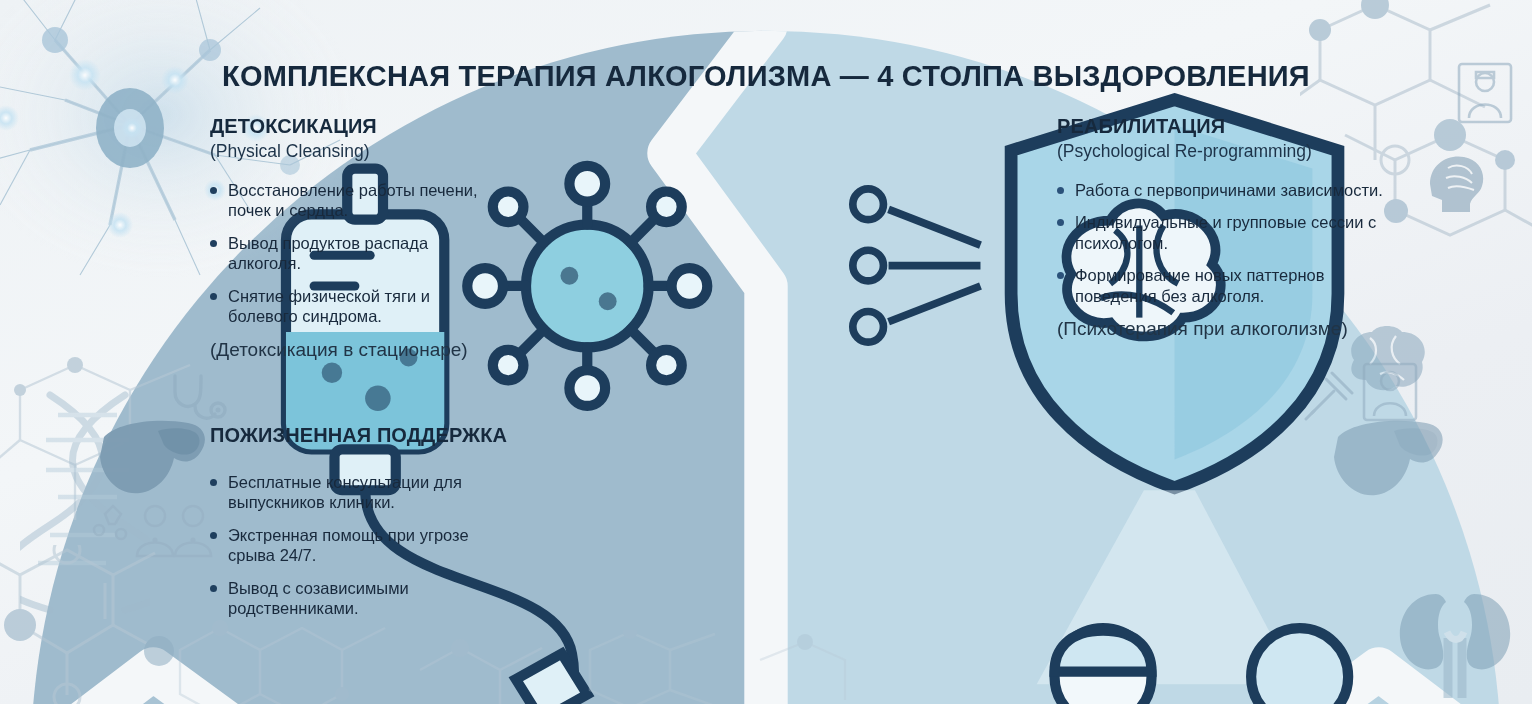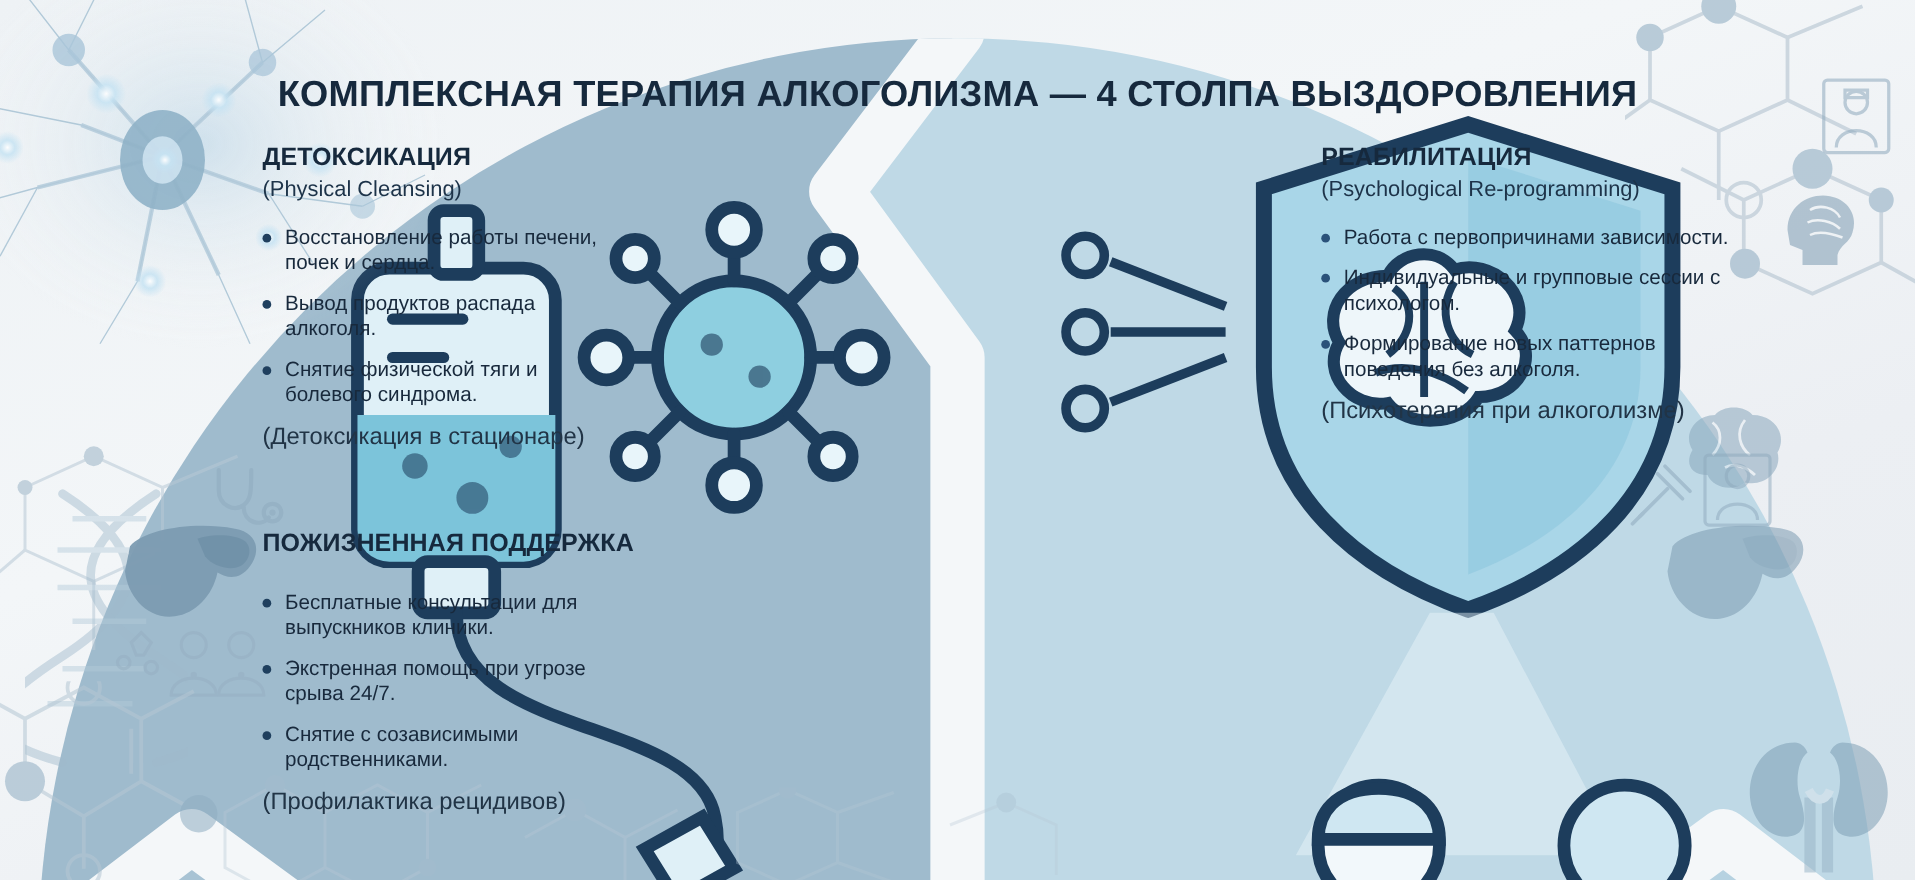--- a/index.html
+++ b/index.html
@@ -499,18 +499,17 @@
       <li>Формирование новых паттернов поведения без алкоголя.</li>
     </ul>
     <div class="note">(Психотерапия при алкоголизме)</div>
   </div>
 
   <div class="panel" id="p-support">
     <h2>ПОЖИЗНЕННАЯ ПОДДЕРЖКА</h2>
     <ul style="margin-top:26px;">
       <li>Бесплатные консультации для выпускников клиники.</li>
       <li>Экстренная помощь при угрозе срыва 24/7.</li>
-      <li>Снятие с созависимыми родственниками.</li>
+      <li>Вывод с созависимыми родственниками.</li>
     </ul>
-    <div class="note">(Профилактика рецидивов)</div>
   </div>
 
 </div>
 
 </body></html>

